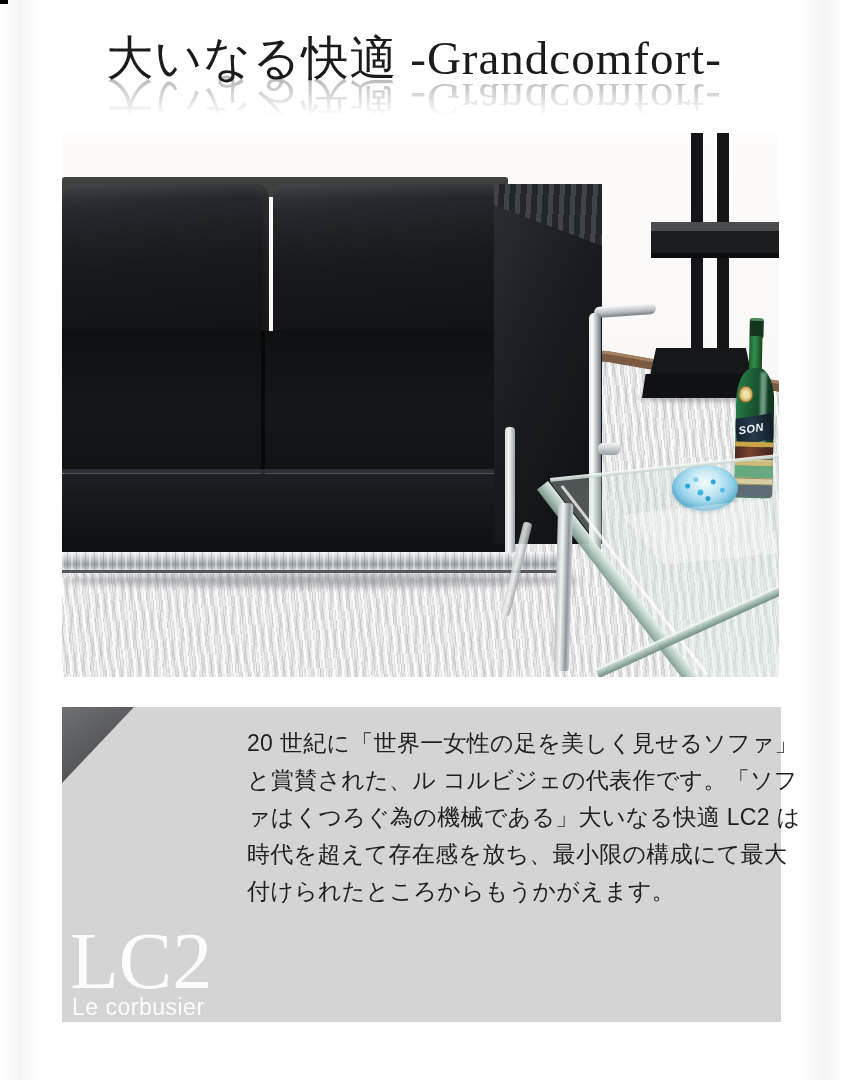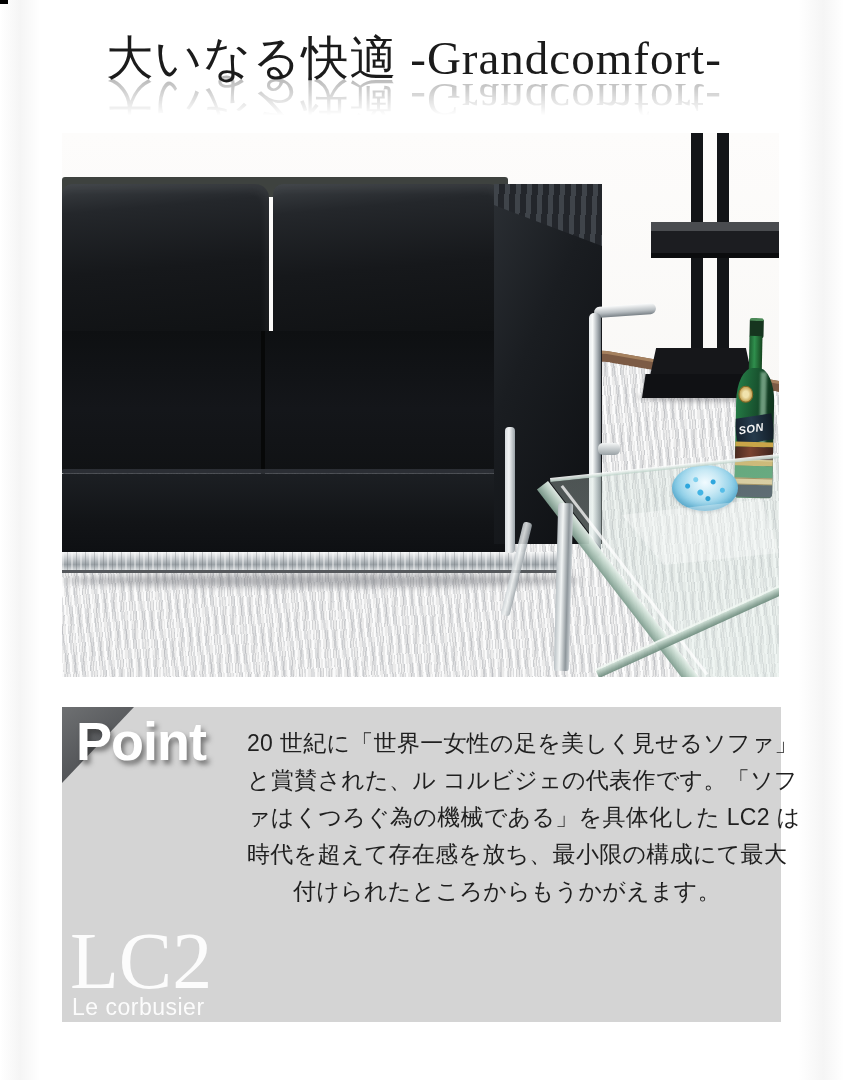--- a/index.html
+++ b/index.html
@@ -160,21 +160,21 @@
       clip-path:polygon(0 0,100% 0,0 100%); }
   .point-heading { position:absolute; left:14px; top:4px; font-size:54px; line-height:60px;
       font-weight:bold; color:#ffffff; letter-spacing:-1px;
       text-shadow:3px 4px 5px rgba(40,40,40,.55); }
   .point-model { position:absolute; left:8px; top:214px; font-family:"Liberation Serif", serif;
       font-size:80px; line-height:80px; color:rgba(255,255,255,.92); }
   .point-designer { position:absolute; left:10px; top:288px; font-size:23px; line-height:24px;
       color:rgba(255,255,255,.92); letter-spacing:.5px; }
   .point-body { position:absolute; left:185px; top:18px; width:520px; color:#1f1f1f;
       font-size:23px; line-height:37px; letter-spacing:.3px; }
-  .point-line { white-space:nowrap;text-align:center; }
+  .point-line { white-space:nowrap; }
 </style>
 </head>
 <body>
 
 <div class="page">
 
   <div class="edge-shade-left"></div>
   <div class="edge-shade-right"></div>
   <div class="corner-mark"></div>
 
@@ -238,25 +238,24 @@
     <div class="abs glass-far-edge"></div>
     <div class="abs glass-front-edge"></div>
     <div class="abs glass-inner-line"></div>
     <div class="abs glass-shelf-edge"></div>
     <div class="abs table-leg"></div>
     <div class="abs table-leg-diag"></div>
   </div>
 
   <div class="point-box">
     <div class="point-ribbon"></div>
-    <div class="point-heading">Point</div>
     <div class="point-model">LC2</div>
     <div class="point-designer">Le corbusier</div>
     <div class="point-body">
       <div class="point-line">20 世紀に「世界一女性の足を美しく見せるソファ」</div>
       <div class="point-line">と賞賛された、ル コルビジェの代表作です。「ソフ</div>
-      <div class="point-line">ァはくつろぐ為の機械である」を具体化した LC2 は</div>
+      <div class="point-line">ァはくつろぐ為の機械である」大いなる快適 LC2 は</div>
       <div class="point-line">時代を超えて存在感を放ち、最小限の構成にて最大</div>
       <div class="point-line">付けられたところからもうかがえます。</div>
     </div>
   </div>
 
 </div>
 
 </body></html>

